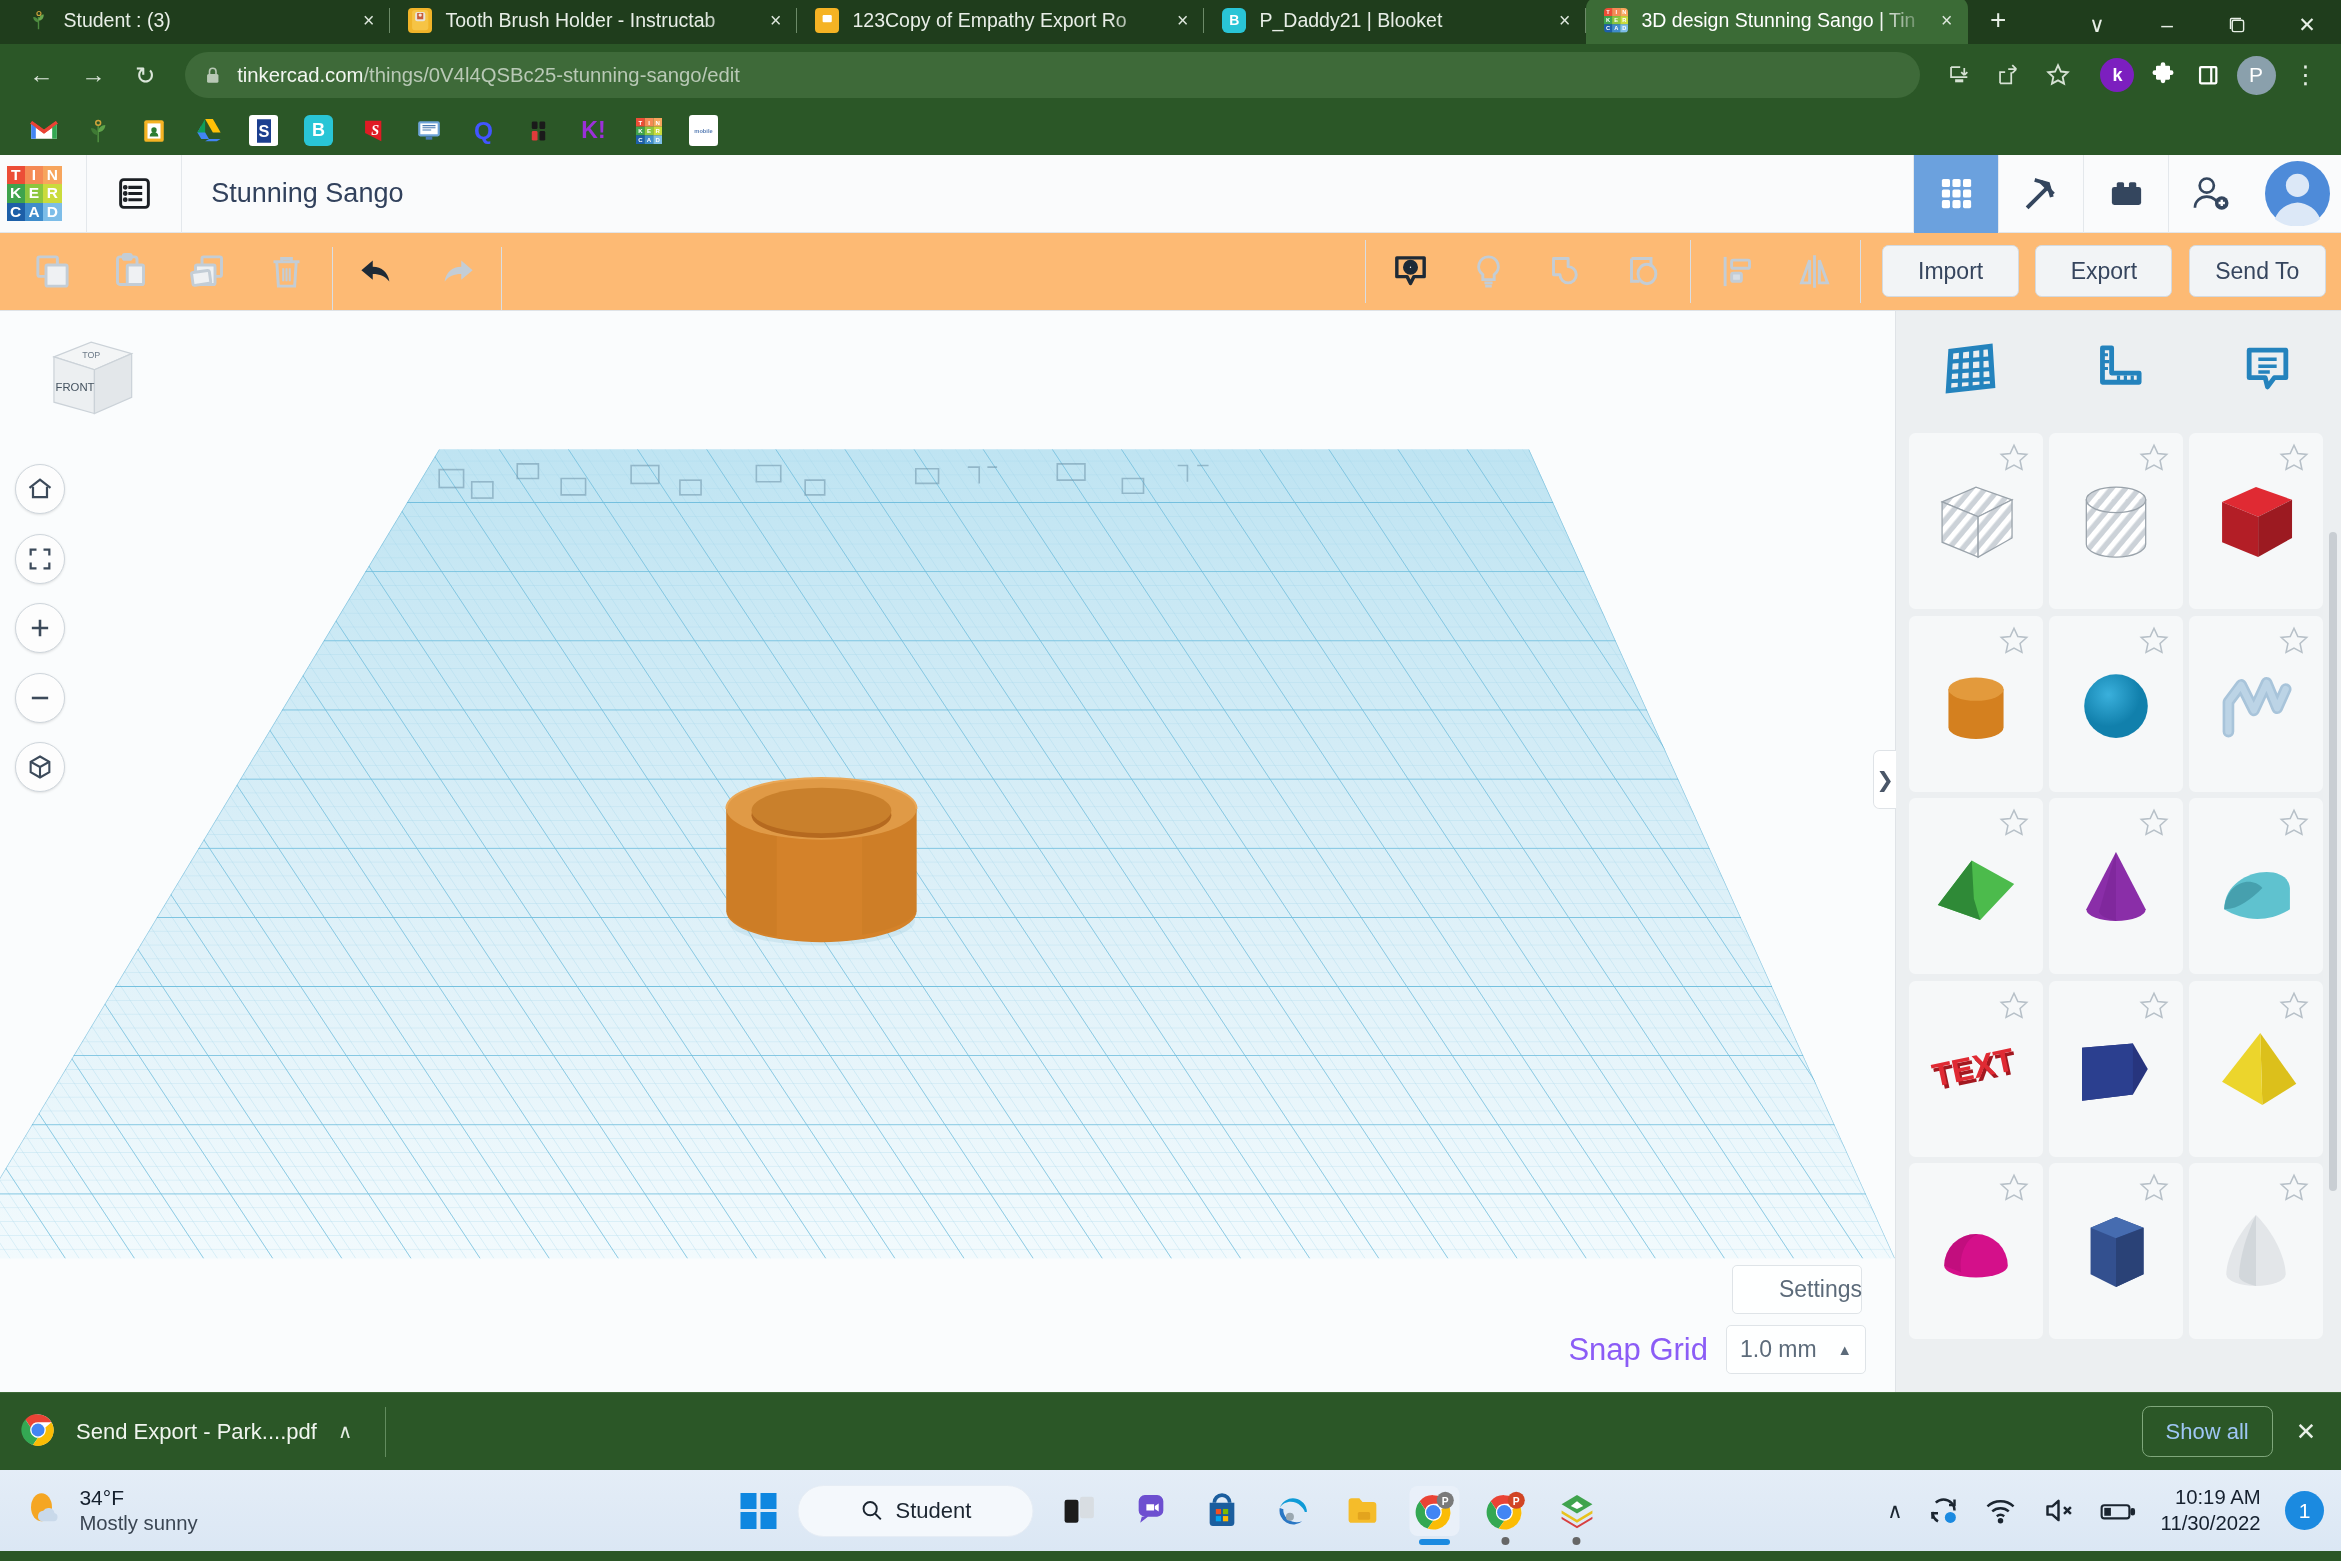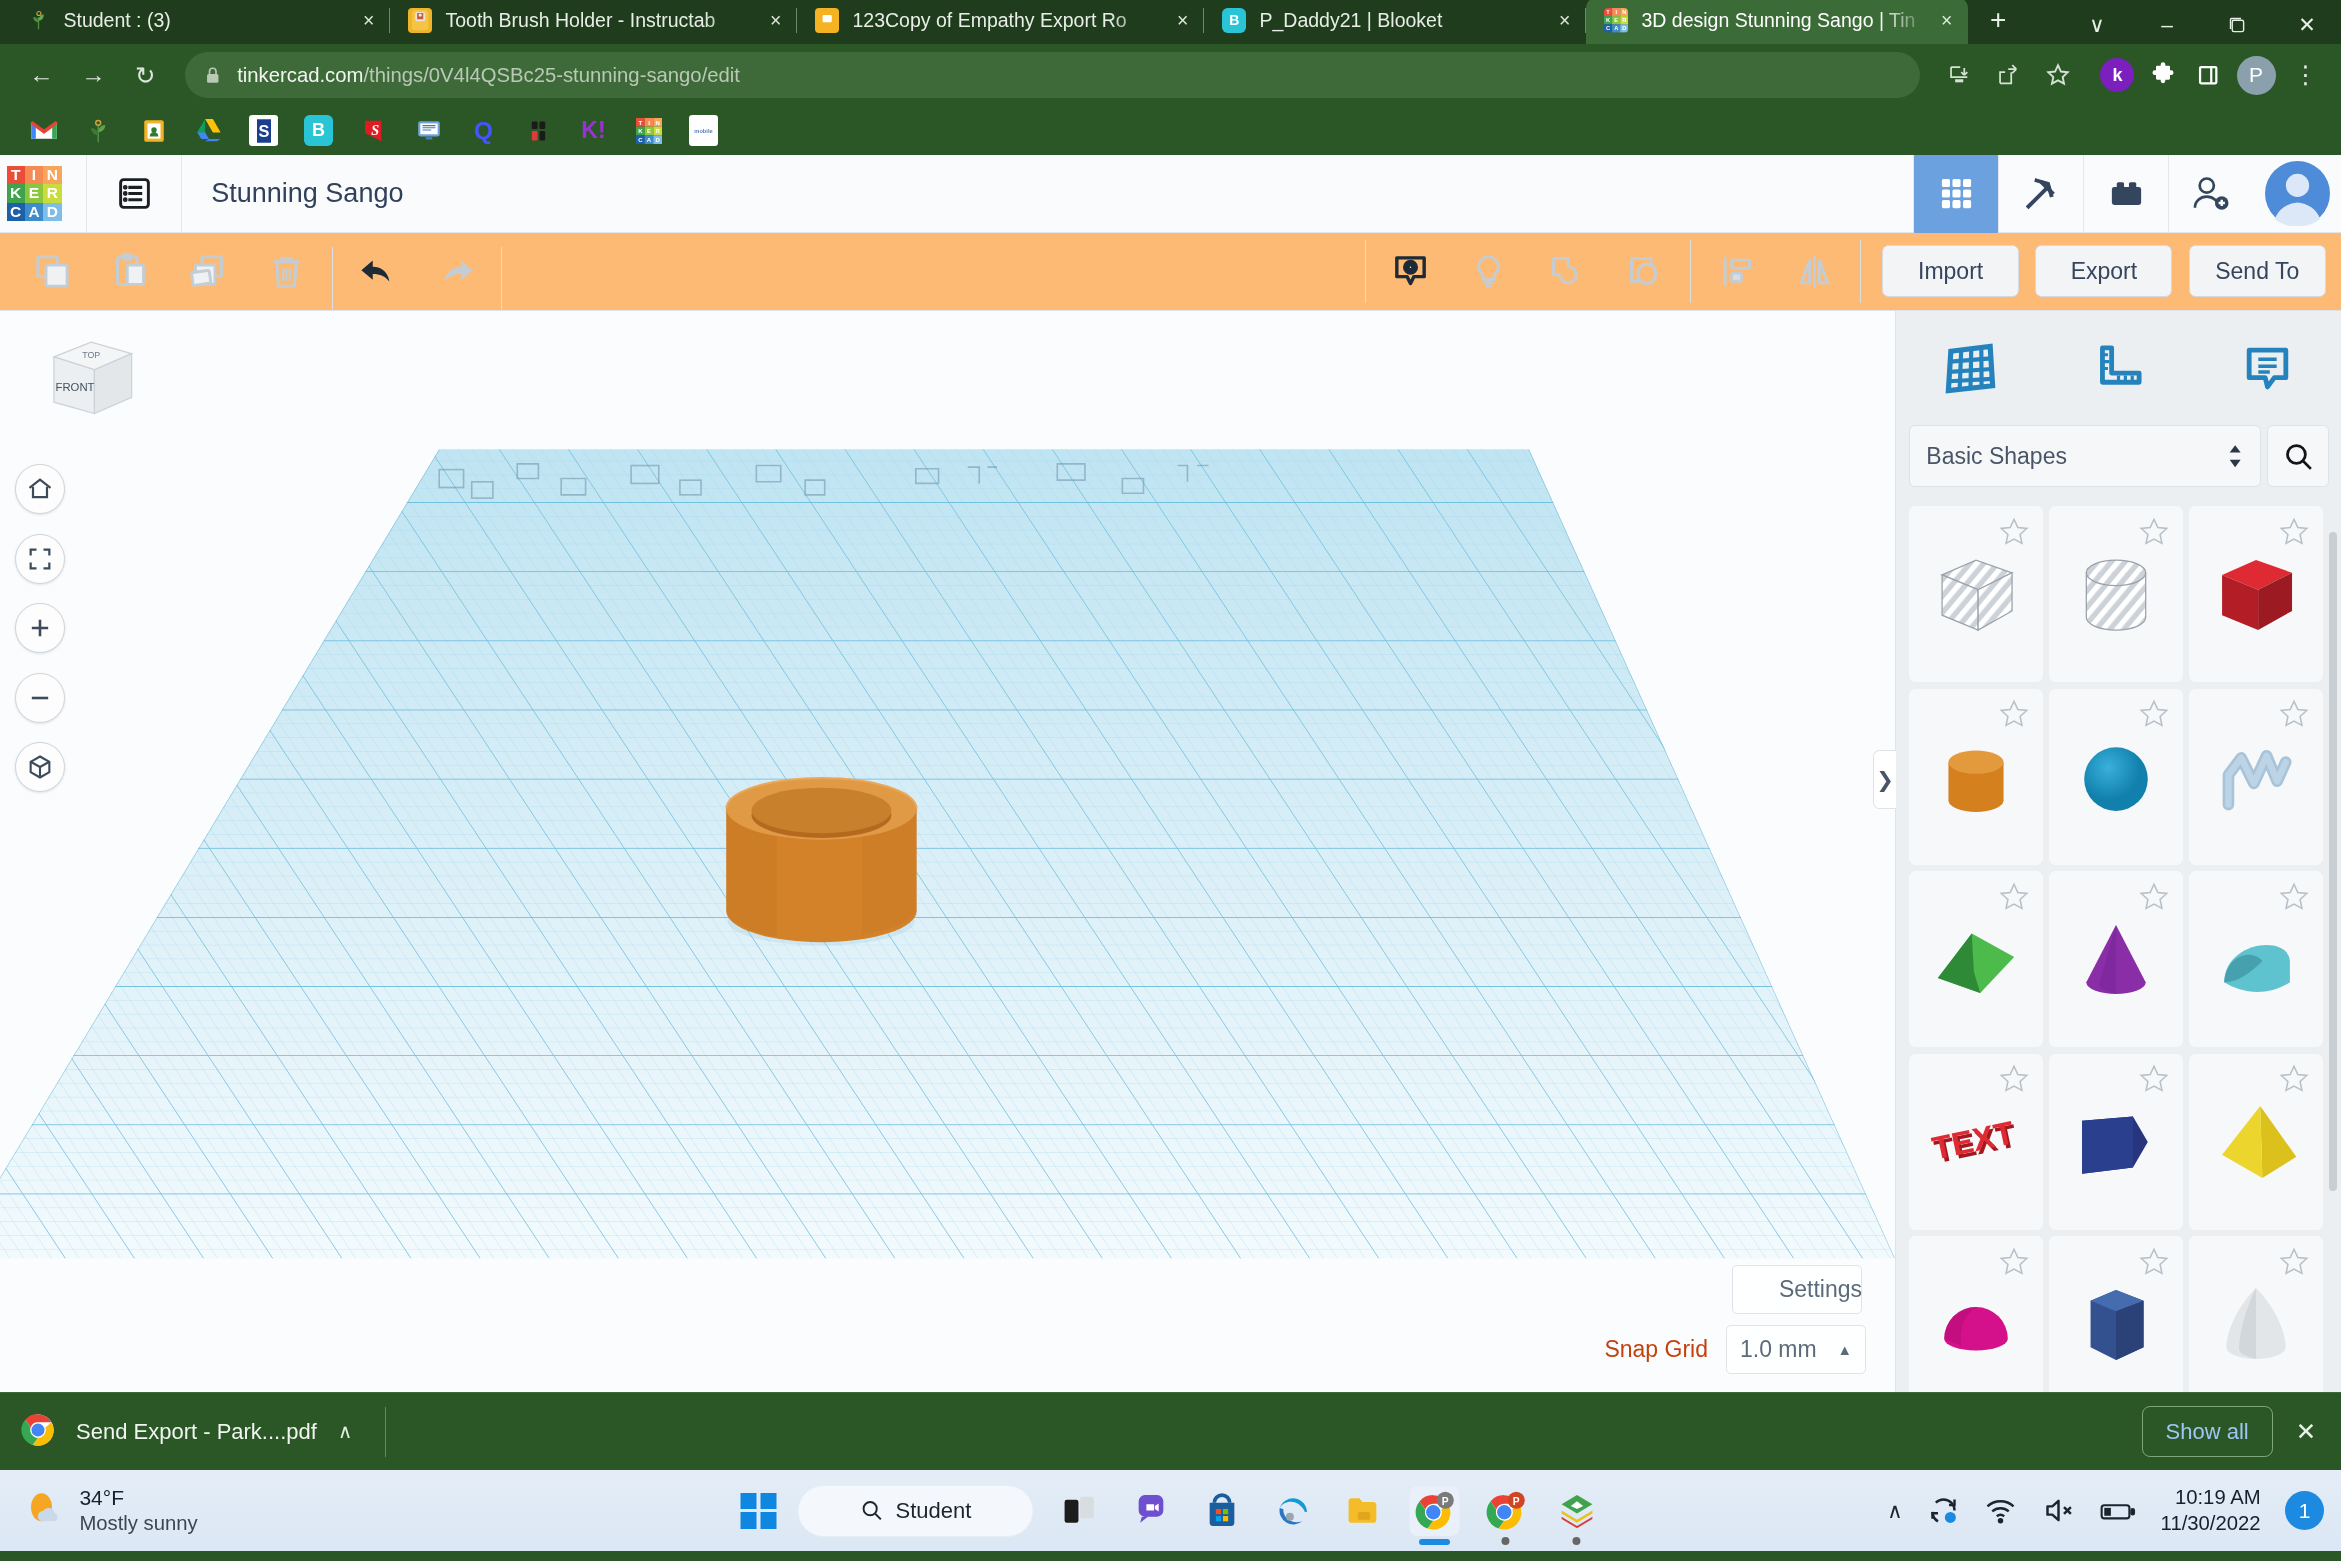--- a/index.html
+++ b/index.html
@@ -161,21 +161,21 @@
                 width: 1895px; height: 911px; }
 
   .settings-btn {
     position: absolute; right: 33px; bottom: 78px; width: 130px; height: 49px;
     background: rgba(255,255,255,.82); border: 0.8px solid #dfe4e8;
     border-radius: 4.9px; display: flex; align-items: center;
     justify-content: center; font-size: 23px; color: #5c6b7a; padding-left: 47px;
   }
   .snap-row { position: absolute; right: 29px; bottom: 18px;
               display: flex; align-items: center; gap: 18px; }
-  .snap-label { font-size: 23px; color: #c2410c; }
+  .snap-label { font-size: 31px; color: #8b5cf6; }
   .snap-select { width: 140px; height: 49px;
                  background: rgba(255,255,255,.82);
                  border: 0.8px solid #dfe4e8; border-radius: 4.9px;
                  display: flex; align-items: center; padding: 0 13px;
                  font-size: 23px; color: #5c6b7a; justify-content: space-between;}
 
   
   .panel { width: 447px; flex: 0 0 447px; background: #eceff1;
            border-left: 0.8px solid #dfe3e7; display: flex;
            flex-direction: column; position: relative; }
@@ -820,37 +820,20 @@
             </svg>
           </div>
           <div class="panel-tab">
             <svg width="55" height="55" viewBox="0 0 24 24" fill="none" stroke="#2483bd" stroke-width="2.1">
               <path d="M4 4h16v12h-5l-3 4-1-4H4z" stroke-linejoin="round"></path>
               <path d="M8 8h8M8 11h8M8 13.5h5" stroke-width="1.5"></path>
             </svg>
           </div>
         </div>
 
-        <div class="panel-search-row">
-          <div class="panel-select">
-            <span>Basic Shapes</span>
-            <span class="spin">
-              <svg width="16.3" height="24.4" viewBox="0 0 12 20" fill="#2b3648">
-                  <path d="M6 1l4.5 6h-9z"></path>
-                  <path d="M6 19l4.5-6h-9z"></path>
-                </svg>
-            </span>
-          </div>
-          <div class="search-btn">
-            <svg width="33" height="33" viewBox="0 0 24 24" fill="none" stroke="#111418" stroke-width="2">
-                <circle cx="10.5" cy="10.5" r="6.5"></circle>
-                <path d="M15.5 15.5L21 21"></path>
-              </svg>
-          </div>
-        </div>
 
         <div class="shape-grid">
 
           <div class="shape-cell">
             <svg class="star" width="34" height="34" viewBox="0 0 24 24" fill="none" stroke="#b7c0c8" stroke-width="1.1">
                 <path d="M12 3l2.7 5.8 6.3.7-4.7 4.3 1.3 6.2L12 17l-5.6 3 1.3-6.2L3 9.5l6.3-.7z"></path>
               </svg>
             <svg width="106" height="106" viewBox="0 0 100 100">
               <defs>
                   <pattern id="stripeA" width="10" height="10" patternUnits="userSpaceOnUse" patternTransform="rotate(40)">

